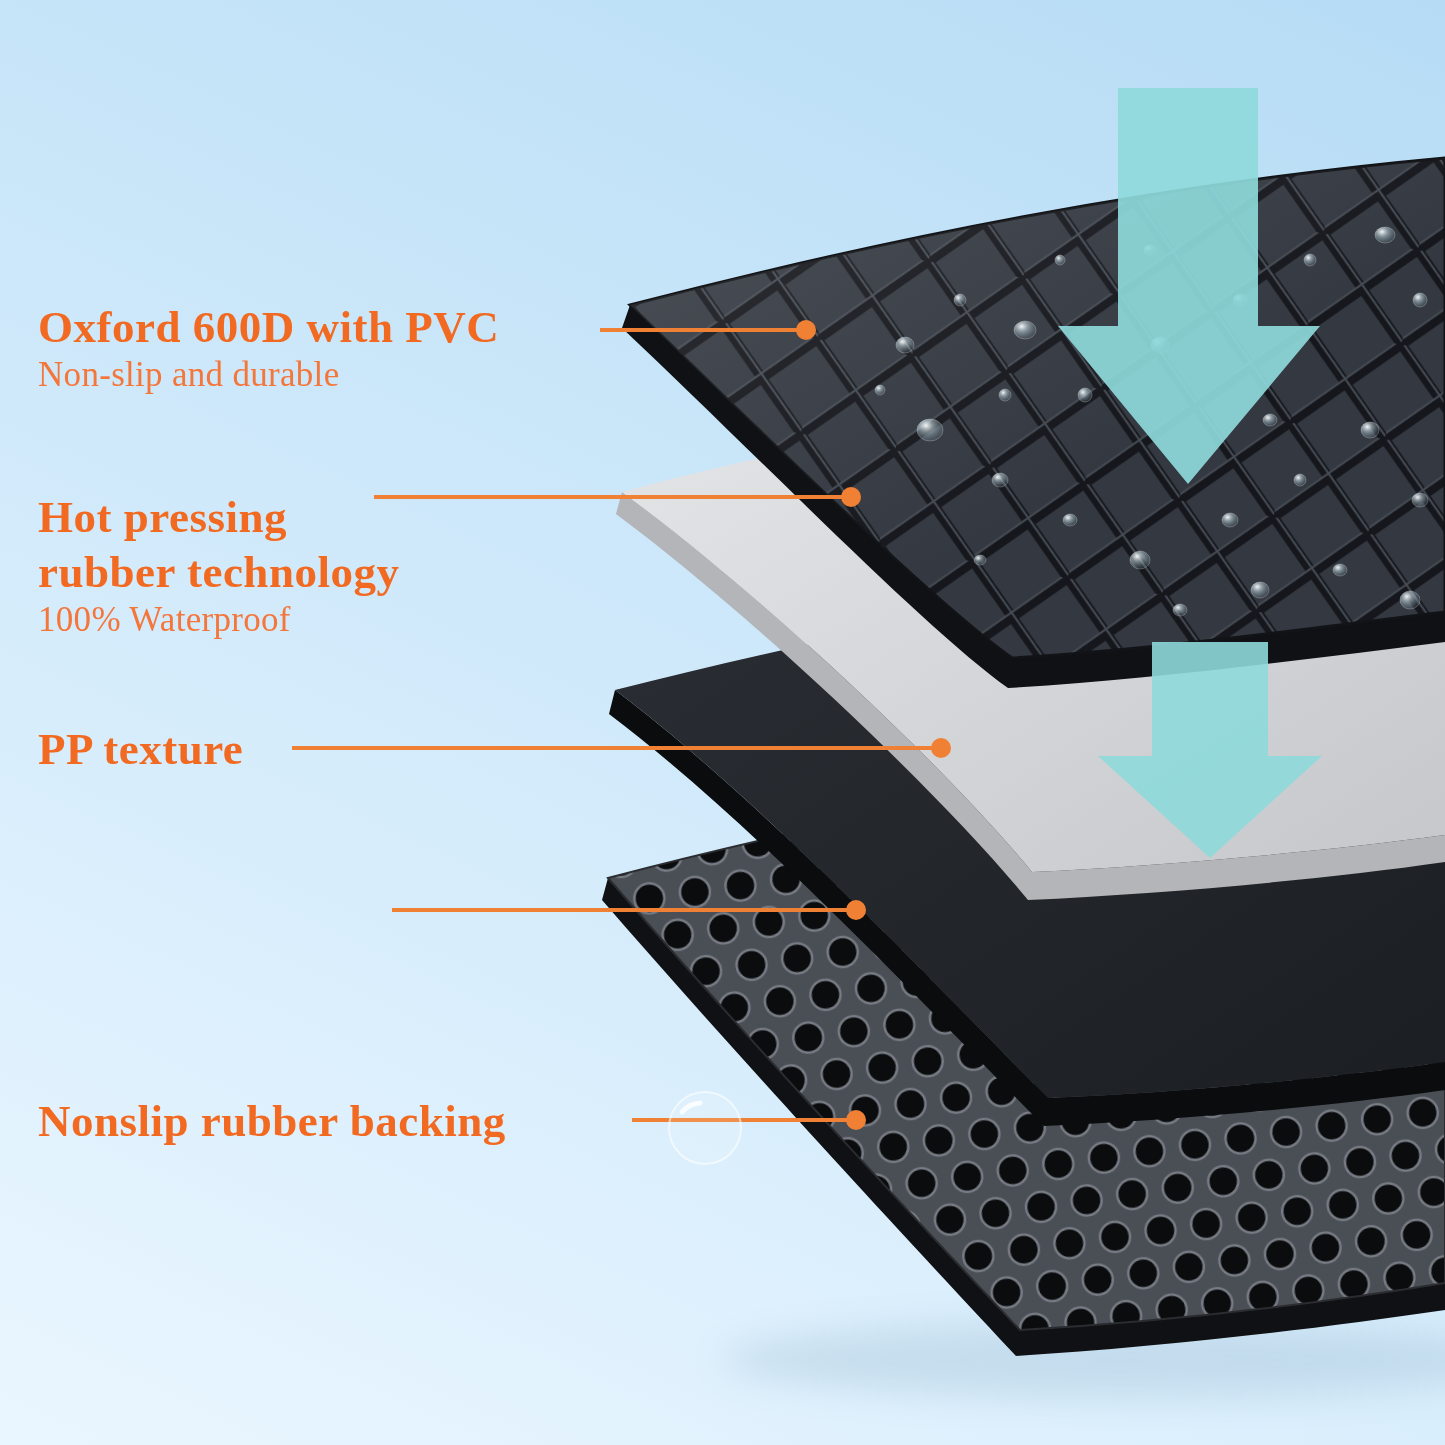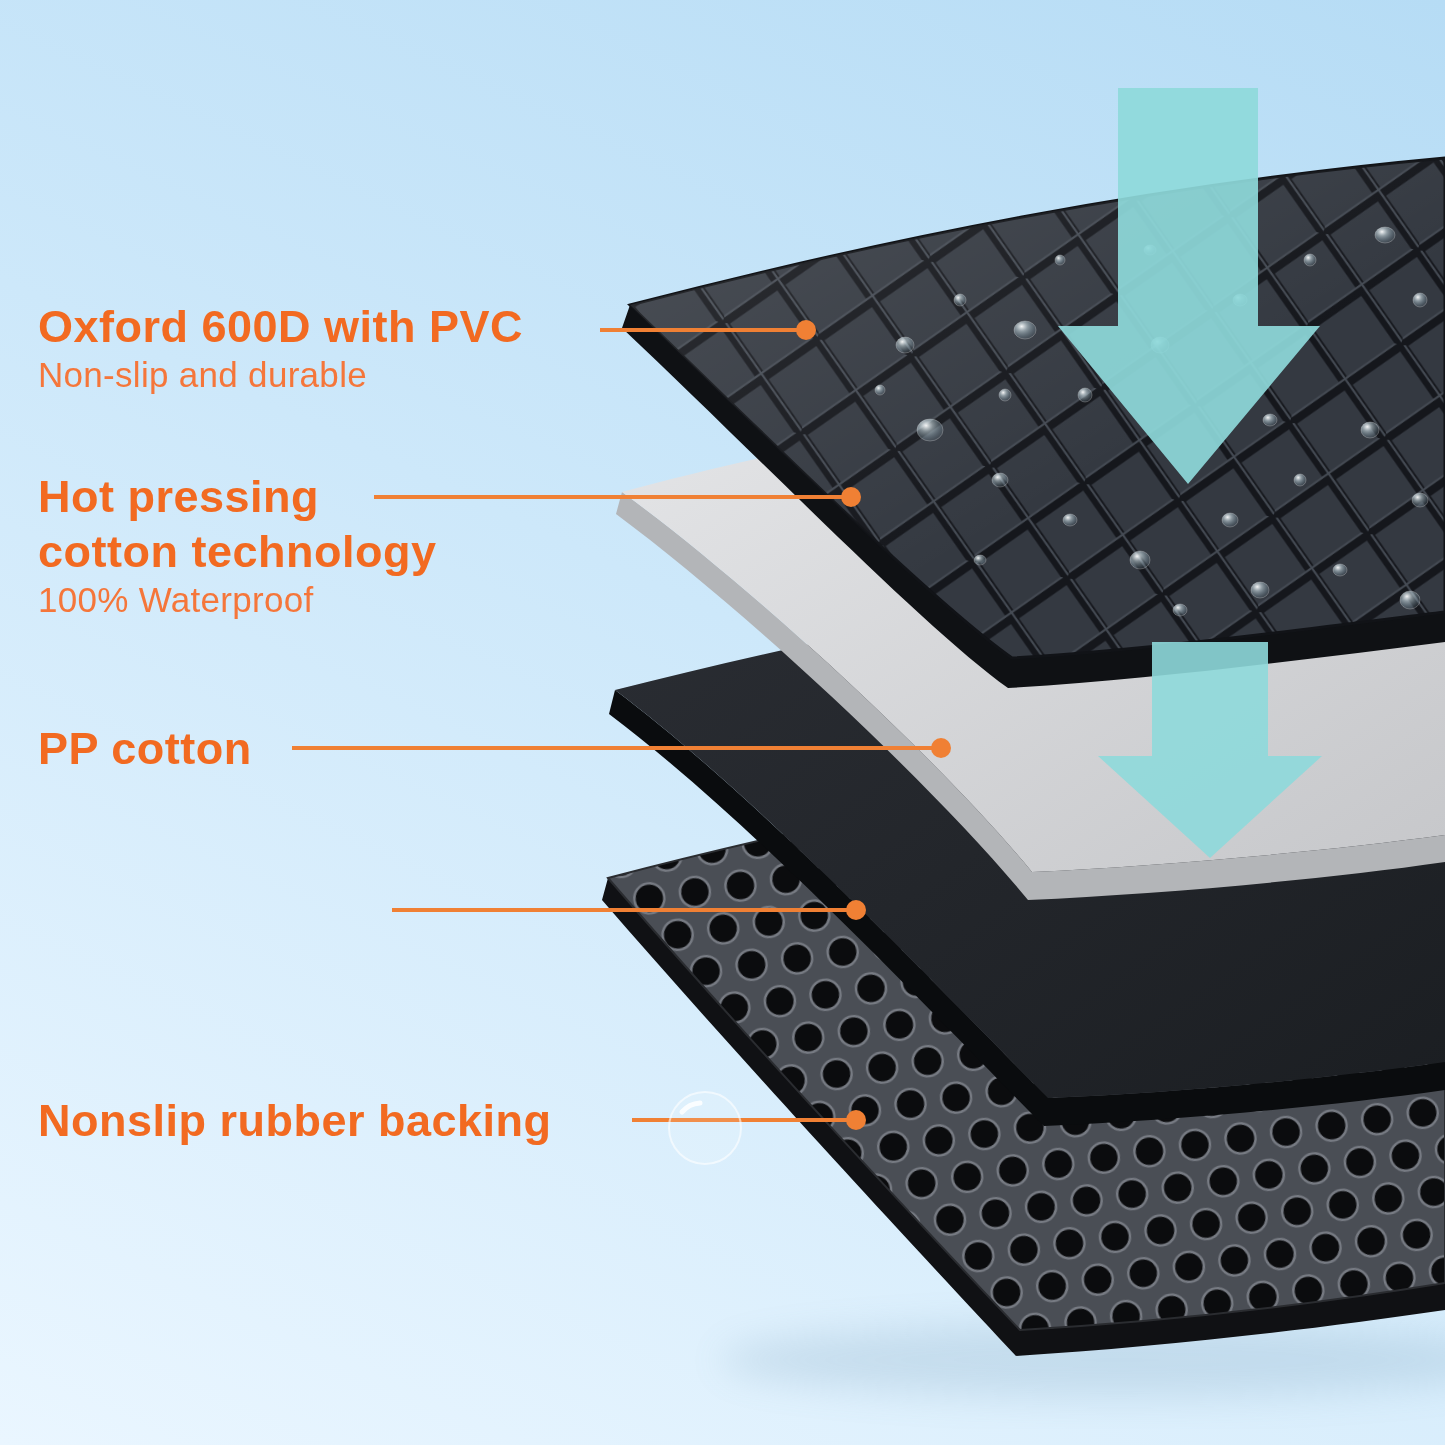--- a/index.html
+++ b/index.html
@@ -1,19 +1,19 @@
 <!DOCTYPE html>
 <html><head>
 <meta charset="utf-8">
 <style>
   html,body{margin:0;padding:0;}
   .stage{
     position:relative;width:1445px;height:1445px;overflow:hidden;
     background:linear-gradient(205deg,#b6dcf5 0%,#cde8fa 45%,#eaf6ff 100%);
-    font-family:Liberation Sans, sans-serif;
+    font-family:Liberation Serif, serif;
   }
   svg.diagram{position:absolute;left:0;top:0;}
   .label{position:absolute;left:38px;}
   .t{font-weight:700;font-size:45px;color:#f26a21;line-height:1.22;letter-spacing:.5px;}
   .s{font-weight:400;font-size:35px;color:#f5763a;margin-top:0;letter-spacing:.3px;}
 </style>
 </head>
 <body>
 
 <div class="stage">
@@ -138,28 +138,28 @@
       <circle cx="705" cy="1128" r="36" fill="#ffffff" fill-opacity="0.12" stroke="#ffffff" stroke-opacity="0.6" stroke-width="2"></circle>
       <path d="M682 1112 a 26 26 0 0 1 18 -9" fill="none" stroke="#ffffff" stroke-opacity="0.85" stroke-width="5" stroke-linecap="round"></path>
     </g>
   </svg>
 
   <div class="label" style="top:300px">
     <div class="t">Oxford 600D with PVC</div>
     <div class="s">Non-slip and durable</div>
   </div>
 
-  <div class="label" style="top:470px">
+  <div class="label" style="top:490px">
     <div class="t">Hot pressing</div>
-    <div class="t">cotton technology</div>
+    <div class="t">rubber technology</div>
     <div class="s">100% Waterproof</div>
   </div>
 
   <div class="label" style="top:722px">
-    <div class="t">PP cotton</div>
+    <div class="t">PP texture</div>
   </div>
 
 
   <div class="label" style="top:1094px">
     <div class="t">Nonslip rubber backing</div>
   </div>
 
 </div>
 
 </body></html>

